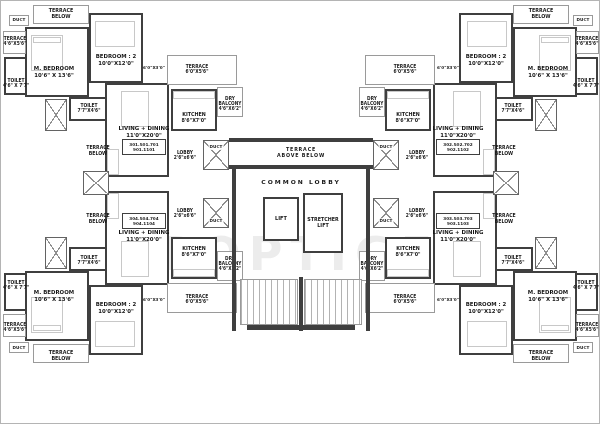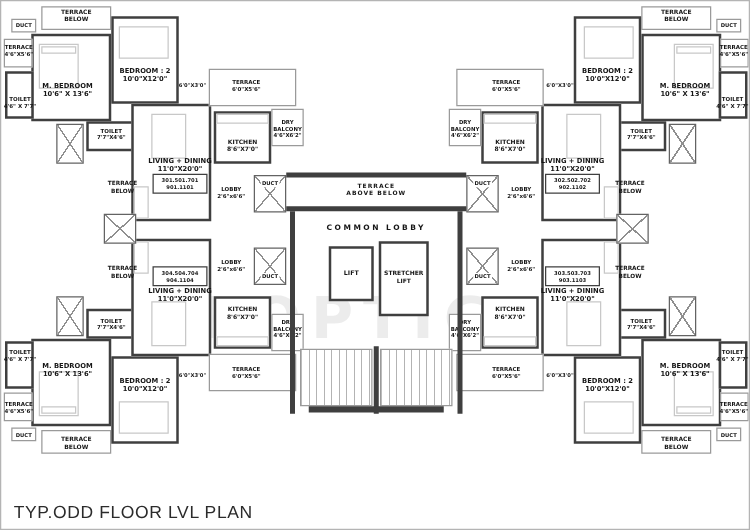--- a/index.html
+++ b/index.html
@@ -38,21 +38,20 @@
   .title{
     position:absolute;left:10px;top:400px;font-size:14px;color:#2b2b2b;
     letter-spacing:.5px;font-family:"Liberation Sans",sans-serif;
   }
 </style>
 </head>
 <body>
 
 <div class="plan">
   <div class="watermark">PROPTIGER</div>
-  <div class="title">TYP.ODD FLOOR LVL  PLAN</div>
 <div class="r w1" style="left: 32px; top: 4px; width: 56px; height: 19px;"></div>
     <div class="r w1" style="left: 8px; top: 14px; width: 20px; height: 11px;"></div>
     <div class="r w2" style="left: 24px; top: 26px; width: 64px; height: 70px;"></div>
     <div class="r w2" style="left: 88px; top: 12px; width: 54px; height: 70px;"></div>
     <div class="r w1" style="left: 2px; top: 30px; width: 23px; height: 23px;"></div>
     <div class="r w2" style="left: 3px; top: 56px; width: 23px; height: 38px;"></div>
     <div class="r w2" style="left: 68px; top: 96px; width: 40px; height: 24px;"></div>
     <div class="r hatch" style="left: 44px; top: 98px; width: 22px; height: 32px;"></div>
     <div class="r w2" style="left: 104px; top: 82px; width: 64px; height: 94px;"></div>
     <div class="r w2" style="left: 170px; top: 88px; width: 46px; height: 42px;"></div>

